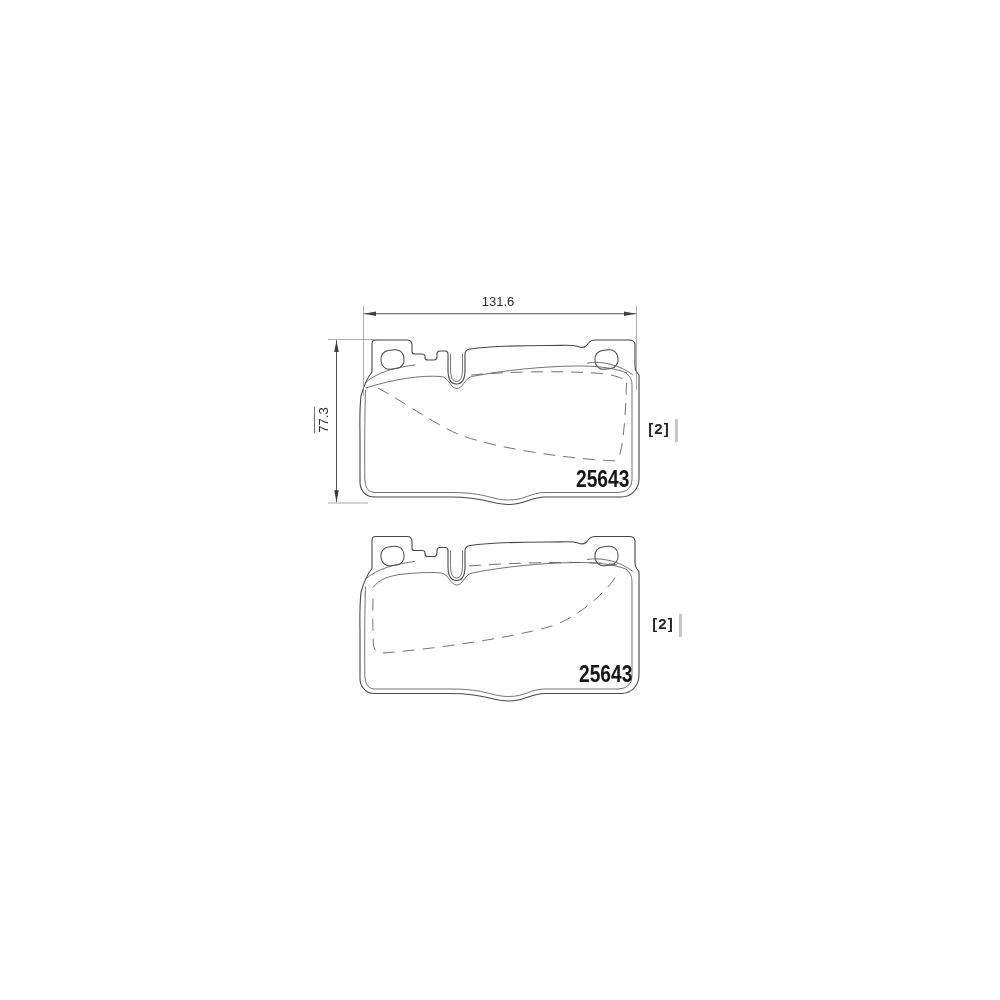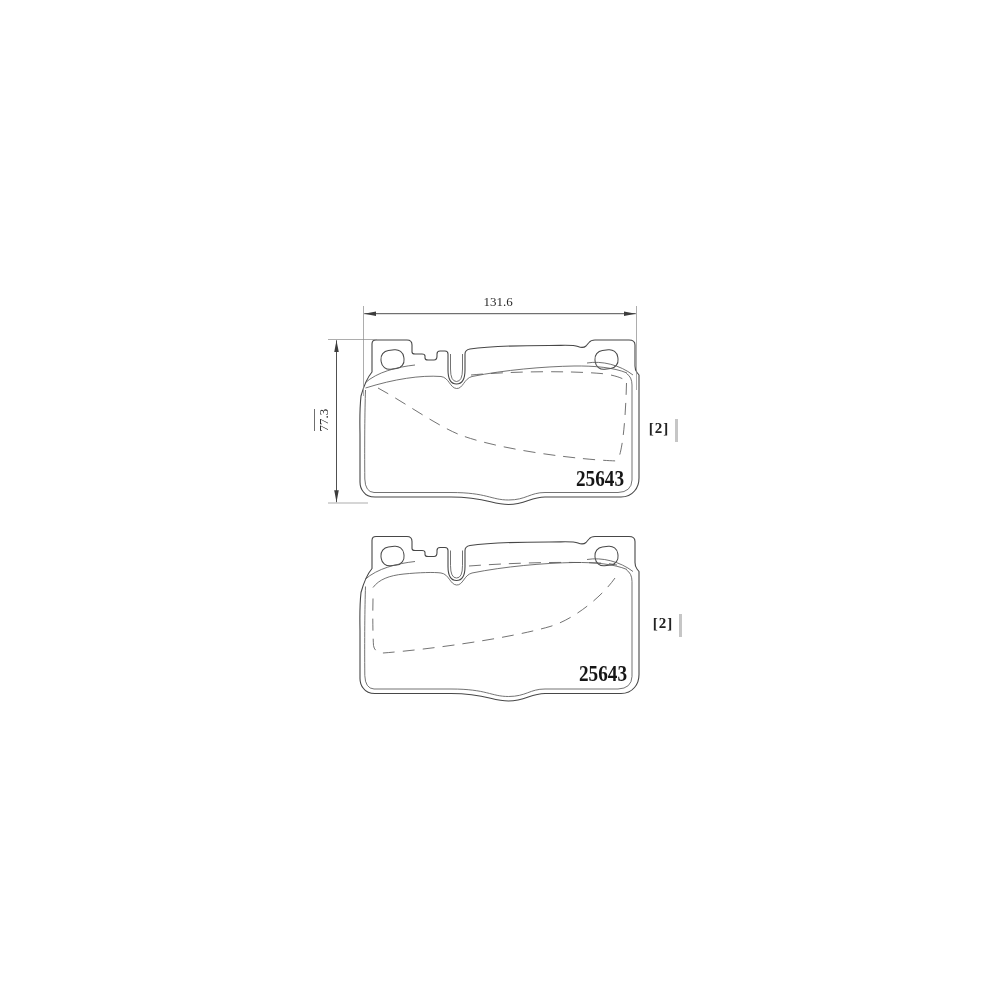--- a/index.html
+++ b/index.html
@@ -1,18 +1,18 @@
 <!DOCTYPE html>
 <html><head>
 <meta charset="utf-8">
 <style>
   html,body{margin:0;padding:0;background:#ffffff;}
   .stage{
     position:relative;width:1000px;height:1000px;background:#ffffff;overflow:hidden;
-    font-family:Liberation Serif, serif;
+    font-family:Liberation Sans, sans-serif;
   }
   svg{position:absolute;left:0;top:0;}
   .lbl{position:absolute;color:#1d1d1d;}
   .dim-label{font-size:13px;text-align:center;color:#2a2a2a;}
   .dim-label-v{transform:rotate(-90deg);transform-origin:center;}
   .dim-label-v span{border-top:1.2px solid #6f6f6f;padding-top:1px;}
   .part-number{
     font-size:24px;font-weight:700;text-align:center;letter-spacing:0px;
     transform:scaleX(0.8);transform-origin:center;color:#161616;
   }

